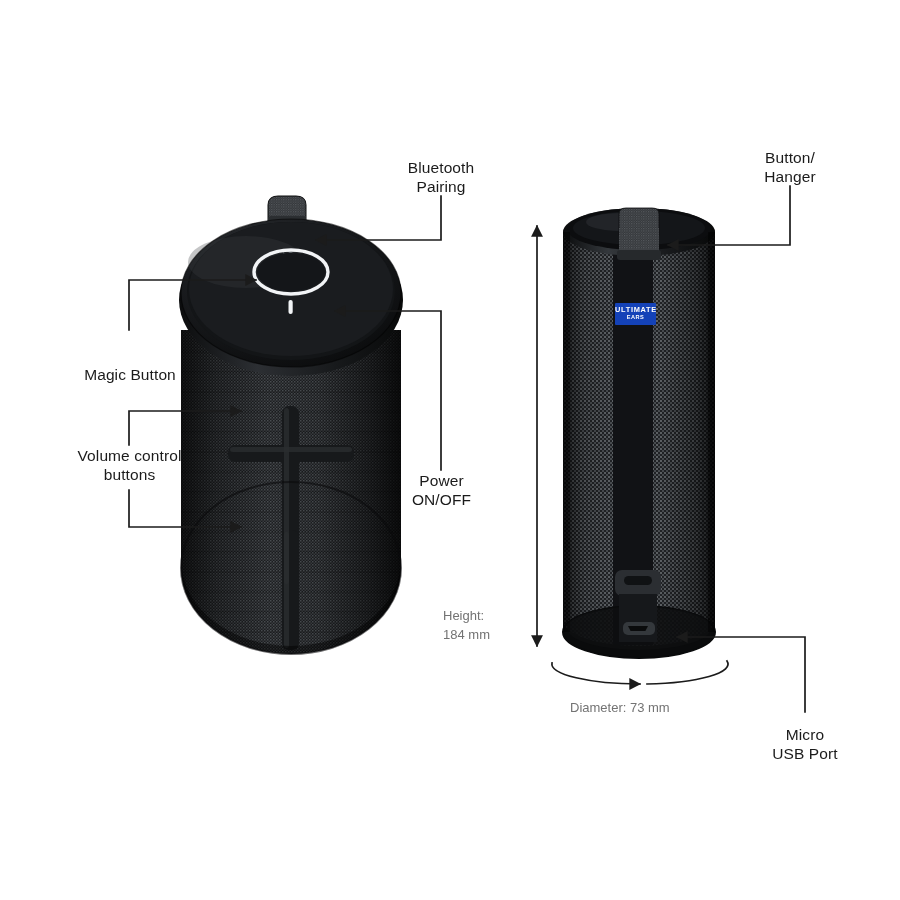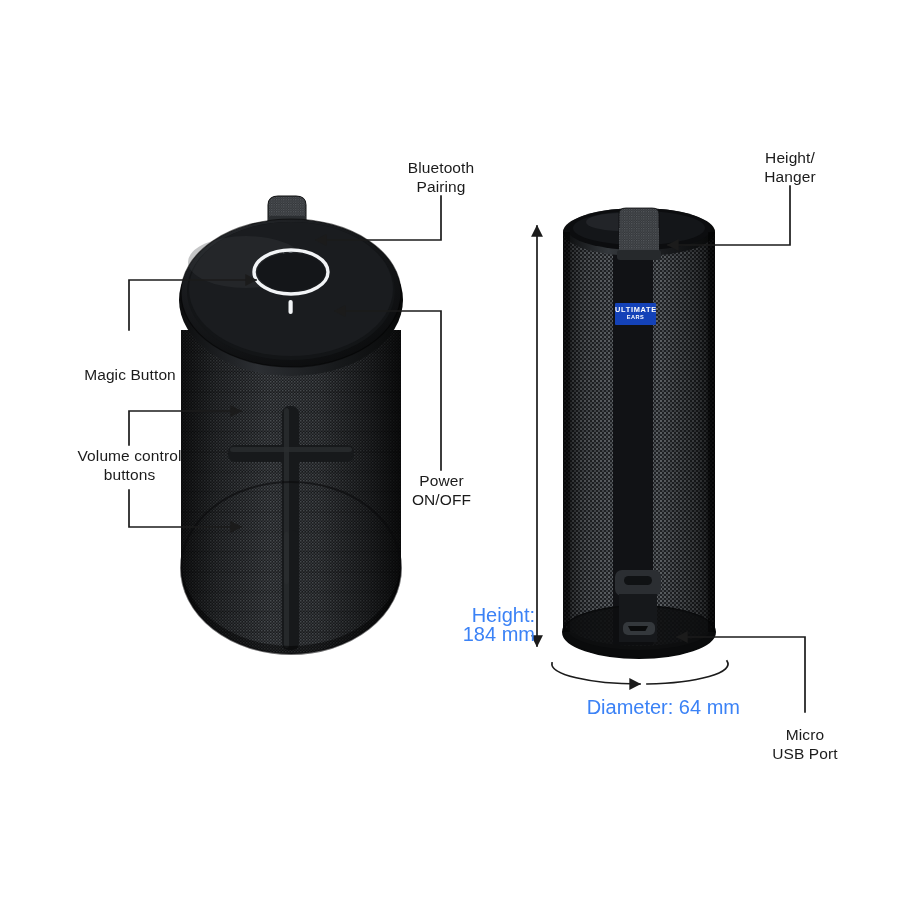--- a/index.html
+++ b/index.html
@@ -19,25 +19,25 @@
     font-size:15.5px;
     line-height:19px;
     color:#1b1b1b;
     white-space:pre-line;
     letter-spacing:.1px;
   }
   .ta-center{text-align:center;}
   .dimText{
     position:absolute;
     font-family:"Liberation Sans", sans-serif;
-    font-size:20px;
+    font-size:13px;
     line-height:19px;
-    color:#3b82f6;
+    color:#737373;
     white-space:pre-line;
-    text-align:right;
+    text-align:left;
   }
   .badge{
     position:absolute;
     background:#1442b8;
     color:#ffffff;
     text-align:center;
     border-radius:1px;
     font-family:"Liberation Sans", sans-serif;
     line-height:1.05;
     padding:3px 0 3px 0;
@@ -262,24 +262,24 @@
 Pairing</div>
 
   <div class="calloutText ta-center" style="left:69px;top:317px;width:122px;margin-top:48px;">Magic Button</div>
 
   <div class="calloutText ta-center" style="left:389px;top:471px;width:105px;">Power
 ON/OFF</div>
 
   <div class="calloutText ta-center" style="left:63px;top:446px;width:133px;">Volume control
 buttons</div>
 
-  <div class="calloutText ta-center" style="left:740px;top:148px;width:100px;">Height/
+  <div class="calloutText ta-center" style="left:740px;top:148px;width:100px;">Button/
 Hanger</div>
 
   <div class="calloutText ta-center" style="left:755px;top:713px;width:100px;margin-top:12px;">Micro
 USB Port</div>
 
   <div class="dimText" style="left:443px;top:606px;width:92px;">Height:
 184 mm</div>
 
-  <div class="dimText" style="left:570px;top:698px;width:170px;">Diameter: 64 mm</div>
+  <div class="dimText" style="left:570px;top:698px;width:170px;">Diameter: 73 mm</div>
 
 </div>
 
 </body></html>

